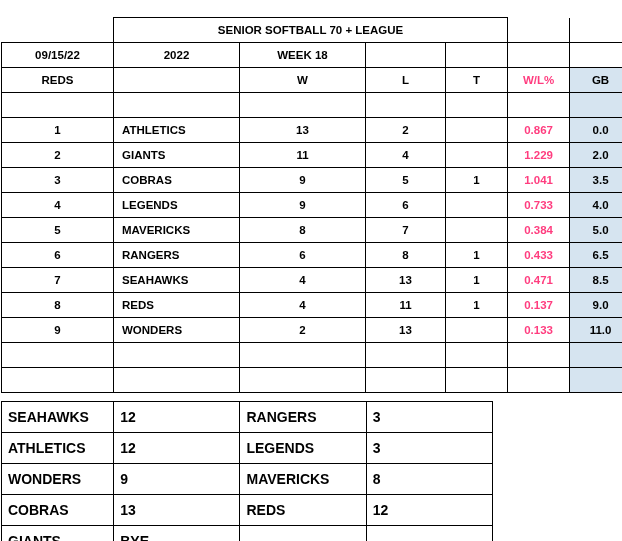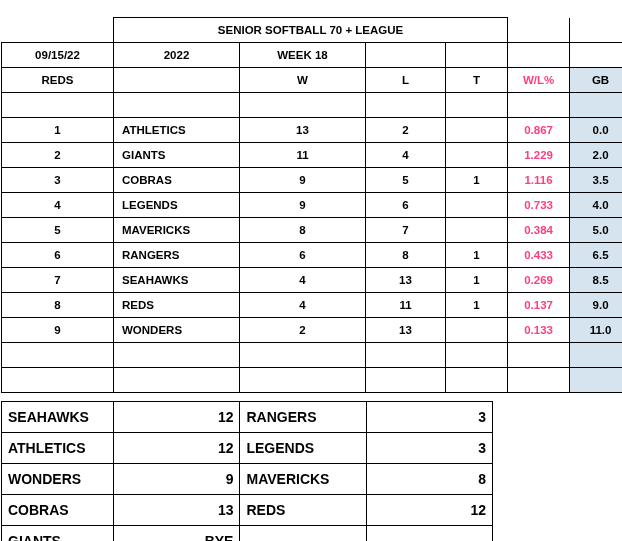--- a/index.html
+++ b/index.html
@@ -91,21 +91,21 @@
     border: 1px solid #000000;
     height: 30px;
     padding: 0 6px;
     font-weight: bold;
     font-size: 14px;
     vertical-align: middle;
     white-space: nowrap;
     overflow: hidden;
   }
   .s-team  { width: 112px; text-align: left; }
-  .s-score { width: 126px; text-align: right; }
+  .s-score { width: 126px; text-align: left; }
 </style>
 </head>
 <body>
 
 <div class="sheet">
 
   <table class="standings">
     <colgroup>
       <col class="c-rank">
         <col class="c-team">
@@ -167,21 +167,21 @@
         <td></td>
         <td class="wl-val">1.229</td>
         <td class="gb-cell">2.0</td>
       </tr>
       <tr>
         <td>3</td>
         <td class="team-name">COBRAS</td>
         <td>9</td>
         <td>5</td>
         <td>1</td>
-        <td class="wl-val">1.116</td>
+        <td class="wl-val">1.041</td>
         <td class="gb-cell">3.5</td>
       </tr>
       <tr>
         <td>4</td>
         <td class="team-name">LEGENDS</td>
         <td>9</td>
         <td>6</td>
         <td></td>
         <td class="wl-val">0.733</td>
         <td class="gb-cell">4.0</td>
@@ -203,21 +203,21 @@
         <td>1</td>
         <td class="wl-val">0.433</td>
         <td class="gb-cell">6.5</td>
       </tr>
       <tr>
         <td>7</td>
         <td class="team-name">SEAHAWKS</td>
         <td>4</td>
         <td>13</td>
         <td>1</td>
-        <td class="wl-val">0.269</td>
+        <td class="wl-val">0.471</td>
         <td class="gb-cell">8.5</td>
       </tr>
       <tr>
         <td>8</td>
         <td class="team-name">REDS</td>
         <td>4</td>
         <td>11</td>
         <td>1</td>
         <td class="wl-val">0.137</td>
         <td class="gb-cell">9.0</td>

